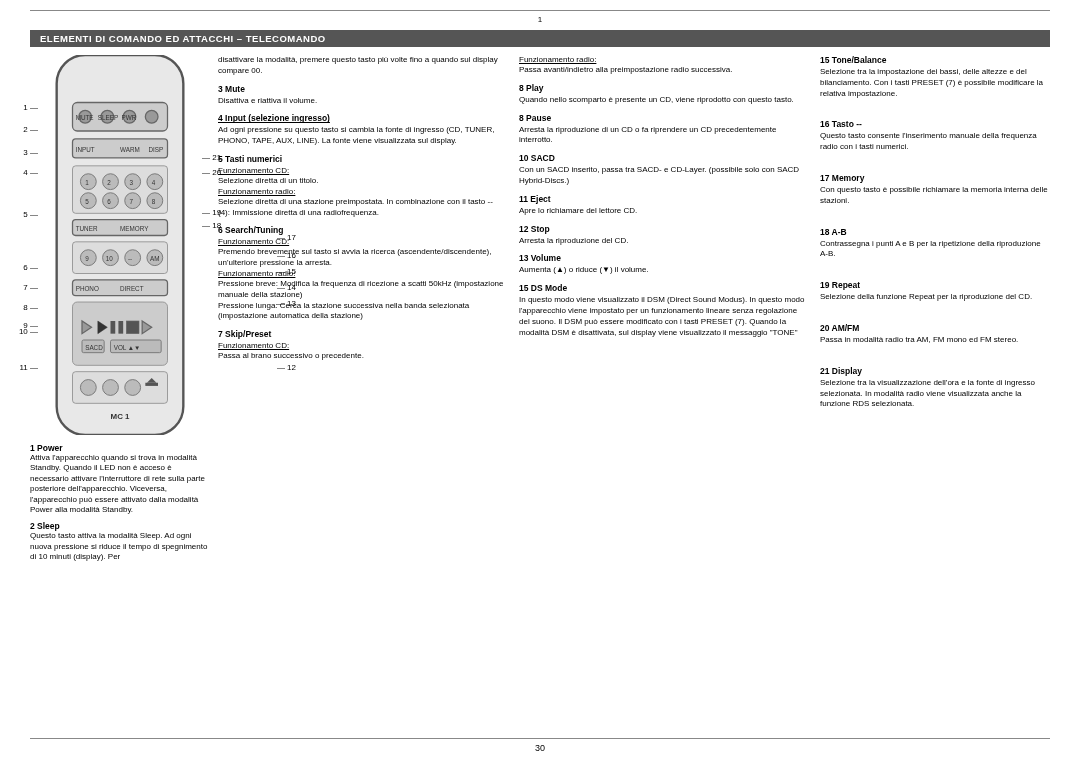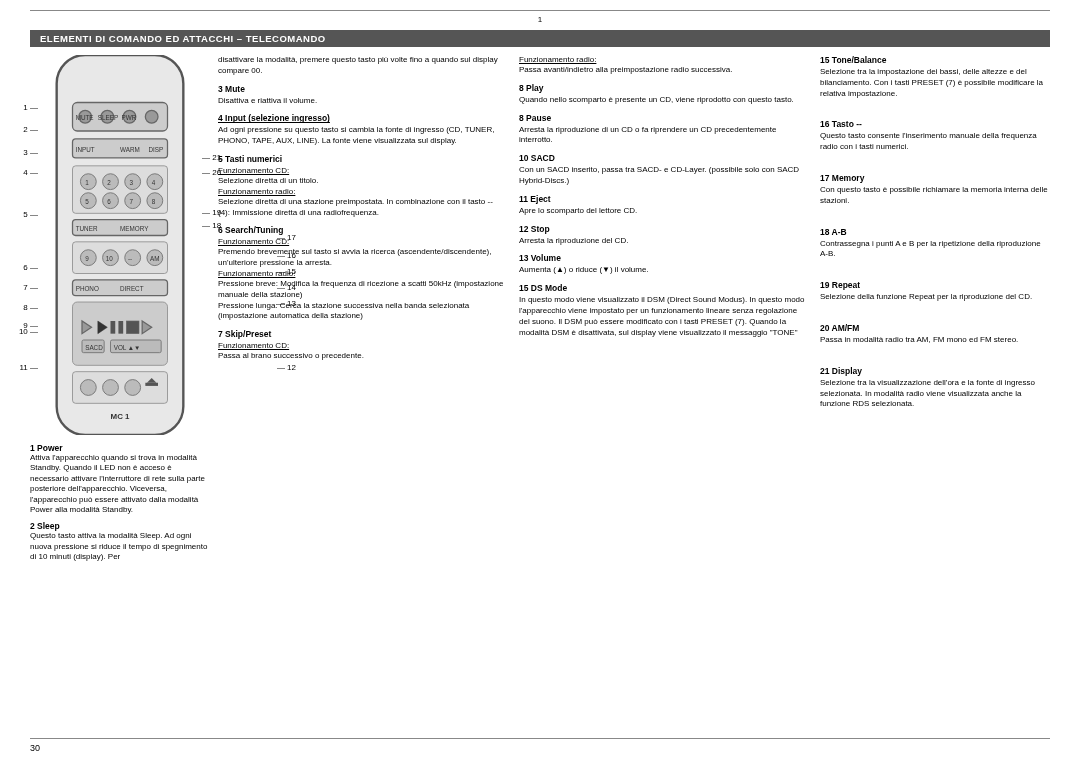--- a/index.html
+++ b/index.html
@@ -158,21 +158,21 @@
       flex-direction: column;
       gap: 13px;
     }
 
     .right-section {
       margin-bottom: 7px;
     }
 
     
     .page-number-bottom {
-      text-align: left;
+      text-align: center;
       font-size: 9px;
       margin-top: 4px;
       padding-top: 4px;
       border-top: 1px solid #888;
     }
 
     
     .remote-body {
       fill: #e8e8e8;
       stroke: #555;
@@ -406,21 +406,21 @@
         <div class="section-text">Arresta la riproduzione di un CD o fa riprendere un CD precedentemente interrotto.</div>
       </div>
 
       <div class="mid-section">
         <div class="section-title">10  SACD</div>
         <div class="section-text">Con un SACD inserito, passa tra SACD- e CD-Layer. (possibile solo con SACD Hybrid-Discs.)</div>
       </div>
 
       <div class="mid-section">
         <div class="section-title">11  Eject</div>
-        <div class="section-text">Apre lo scomparto del lettore CD.</div>
+        <div class="section-text">Apre lo richiamare del lettore CD.</div>
       </div>
 
       <div class="mid-section">
         <div class="section-title">12  Stop</div>
         <div class="section-text">Arresta la riproduzione del CD.</div>
       </div>
 
       <div class="mid-section">
         <div class="section-title">13  Volume</div>
         <div class="section-text">Aumenta (▲) o riduce (▼) il volume.</div>

